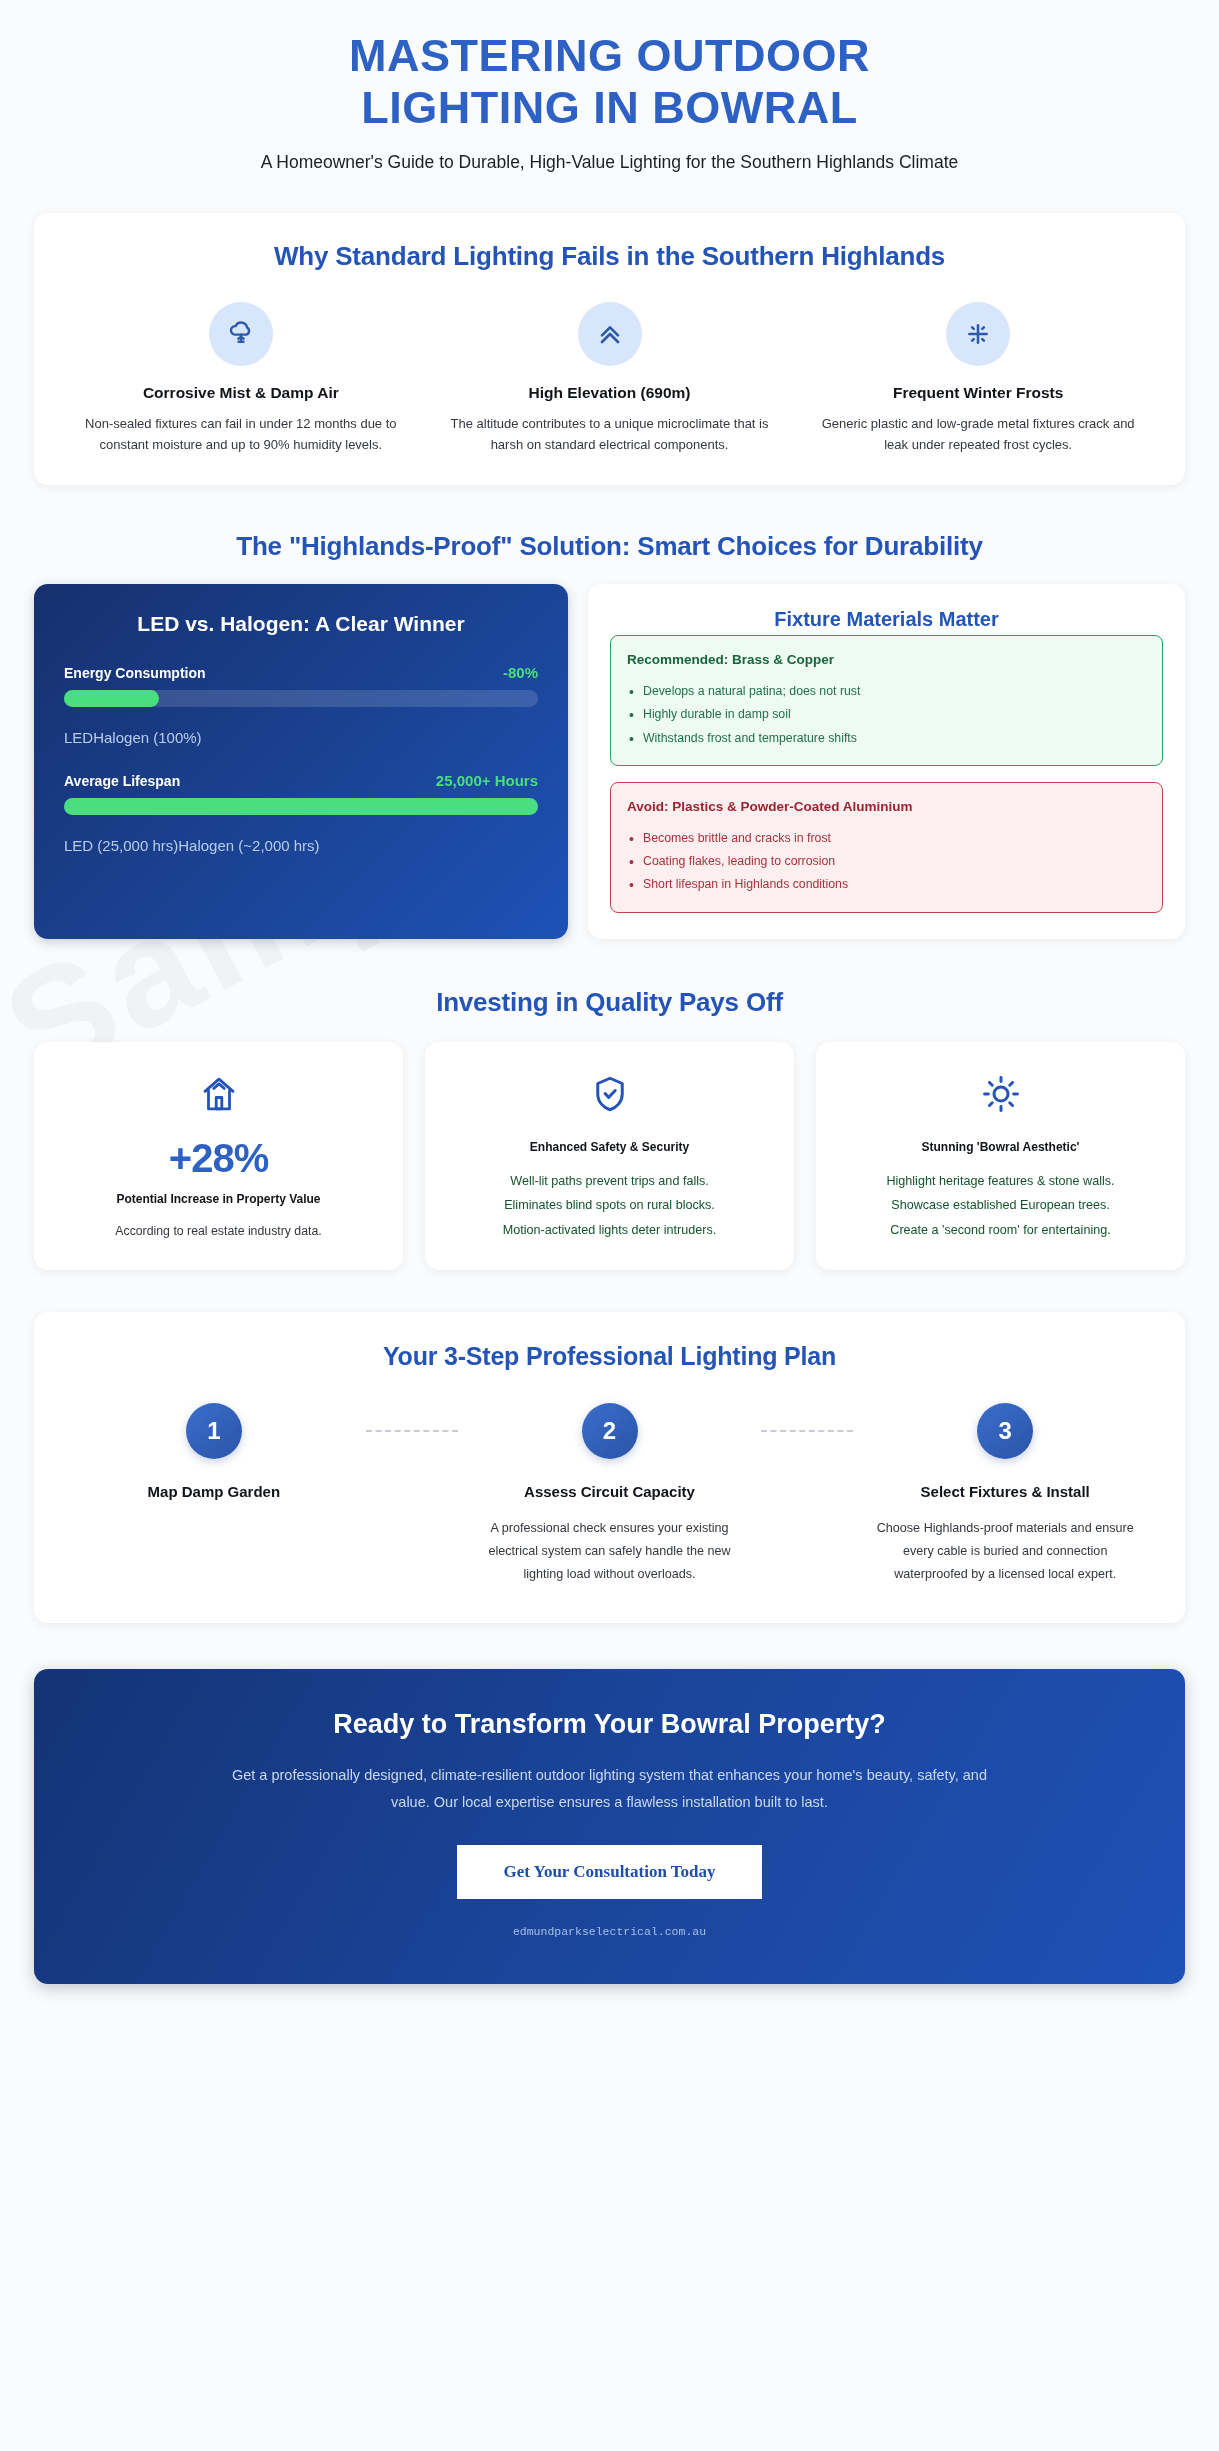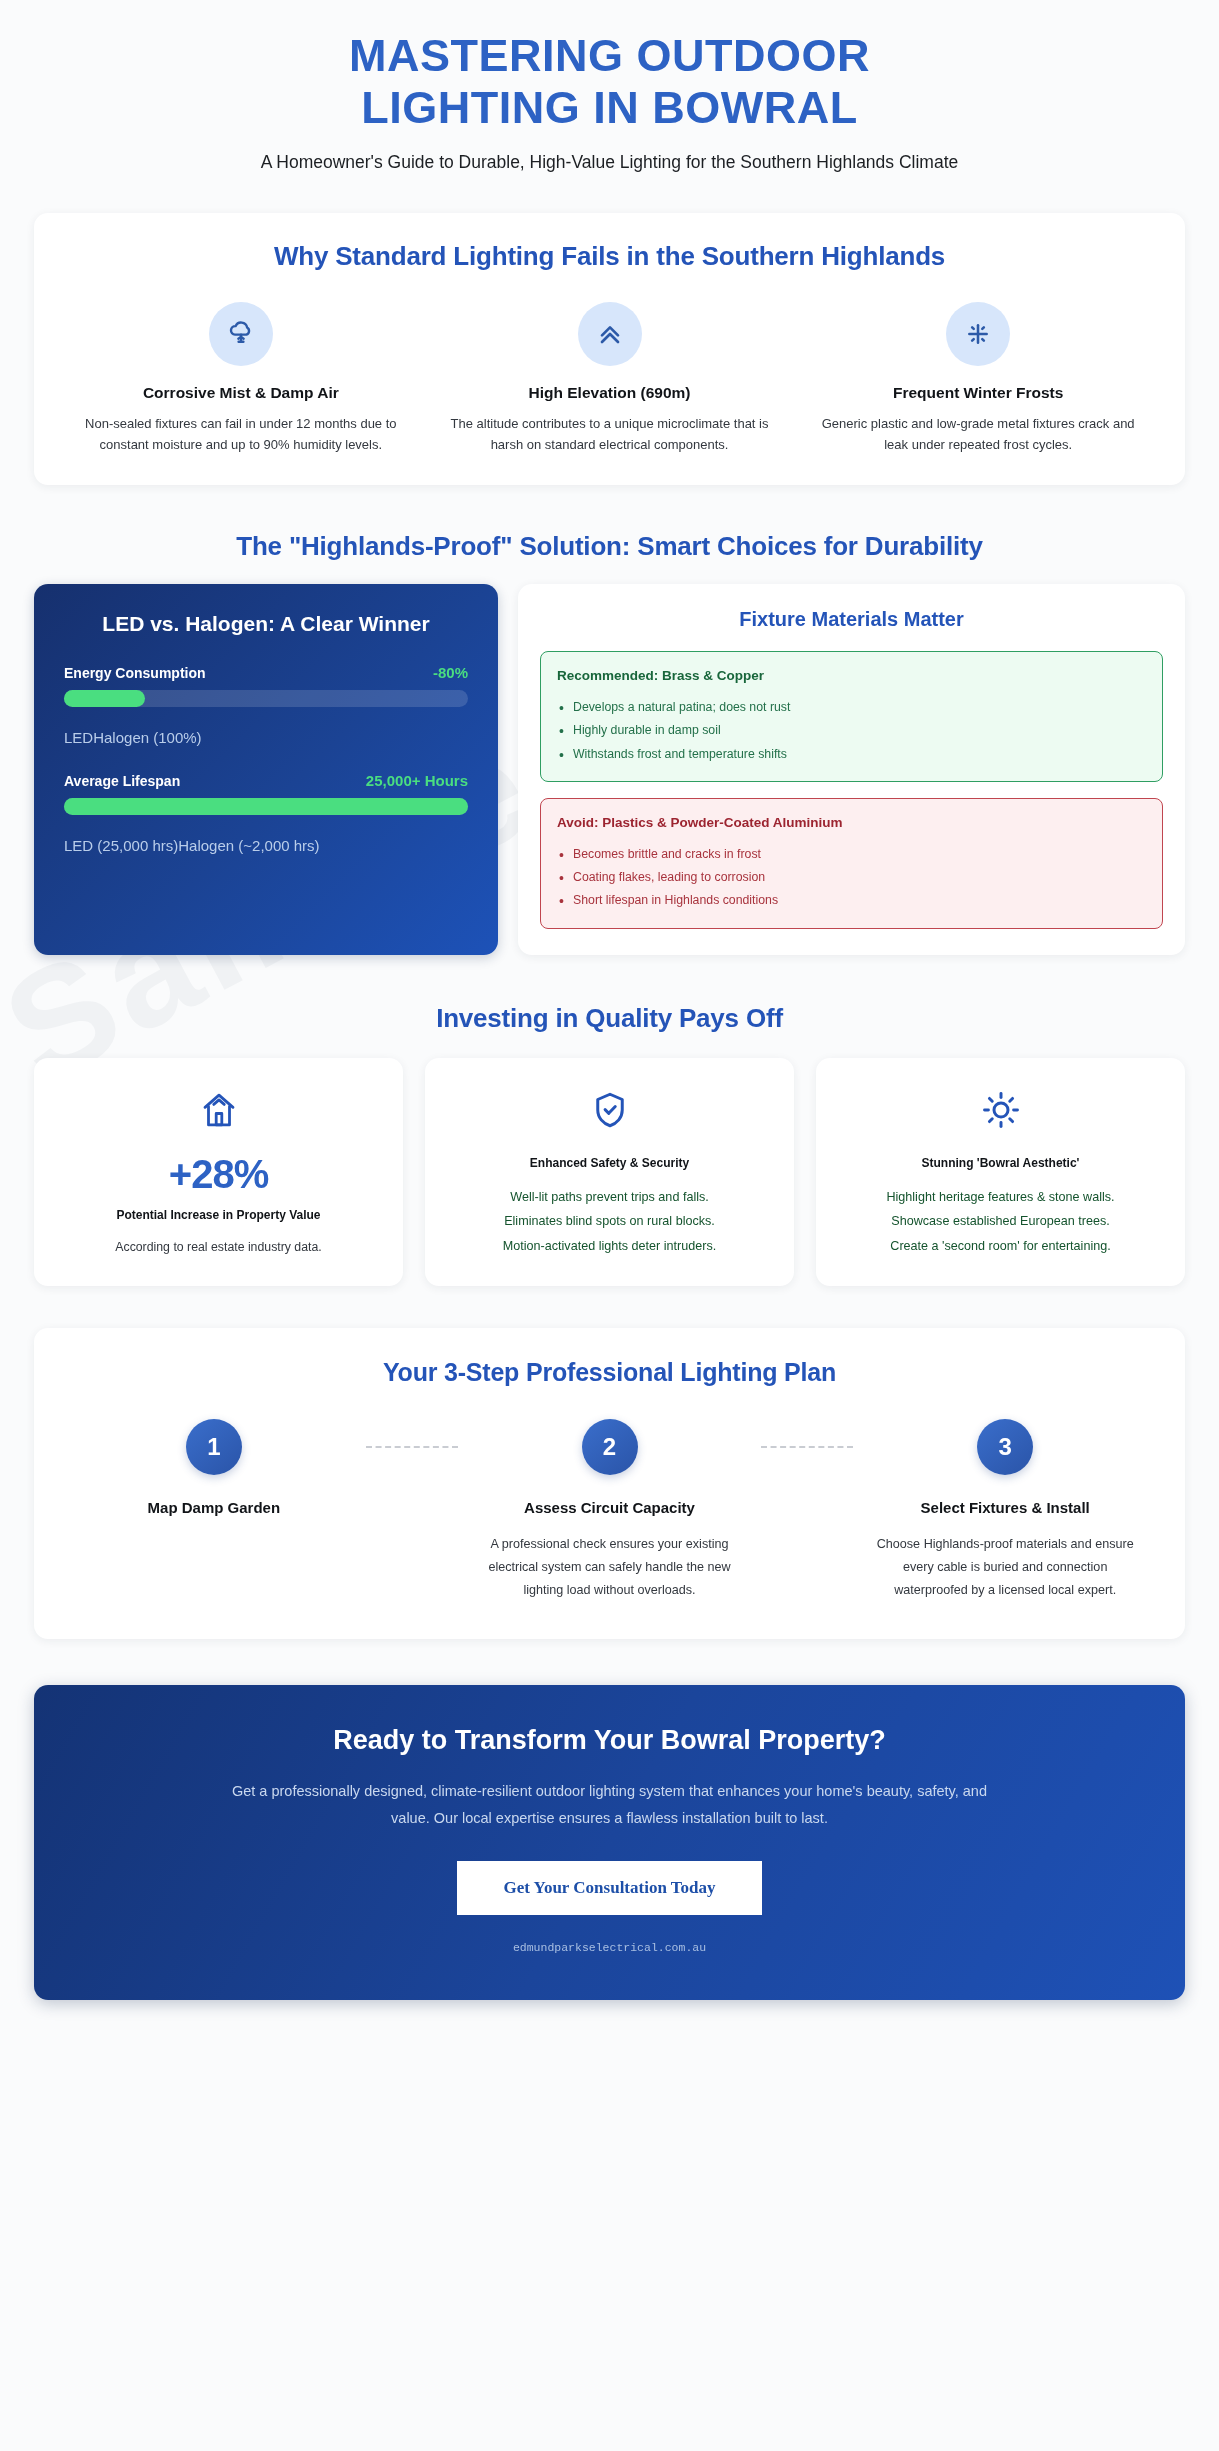--- a/index.html
+++ b/index.html
@@ -95,21 +95,21 @@
   }
   .chal-desc {
     font-size: 13px; color: #33383f; line-height: 1.62;
   }
 
   
   .solution-head { margin-top: 46px; margin-bottom: 22px; font-size: 26px; }
   .solution-grid { display: flex; gap: 20px; align-items: stretch; }
 
   .led-card {
-    width: 464px;
+    width: 534px;
     border-radius: 14px;
     background: linear-gradient(135deg, #16306e 0%, #1b4394 55%, #1d52b8 100%);
     padding: 28px 30px 30px 30px;
     color: #fff;
     position: relative;
     z-index: 10;
     box-shadow: 0 3px 12px rgba(20,40,80,0.22);
   }
   .led-card h3 {
     font-size: 21px; font-weight: 700; text-align: center; margin-bottom: 28px;
@@ -131,21 +131,21 @@
     background: #4ade80;
   }
   .bar-caption {
     display: flex; justify-content: flex-start;
     margin-top: 22px; font-size: 15px; color: #b9cdea;
   }
 
   .materials-card { flex: 1; padding: 24px 22px 26px 22px; }
   .materials-card h3 {
     text-align: center; font-size: 20px; font-weight: 700;
-    color: #2454b8; margin-bottom: 20px;
+    color: #2454b8; margin-bottom: 4px;
   }
   .mat-box { border-radius: 8px; padding: 14px 16px 15px 16px; }
   .mat-box + .mat-box { margin-top: 16px; }
   .mat-good { background: #edfbf2; border: 1.4px solid #2f9e62; }
   .mat-bad  { background: #fdeff0; border: 1.4px solid #c0454f; }
   .mat-title { font-size: 13.5px; font-weight: 700; margin-bottom: 10px; line-height: 1.45; }
   .mat-good .mat-title { color: #18663b; }
   .mat-bad  .mat-title { color: #9c2430; }
   .mat-list { list-style: none; }
   .mat-list li {

